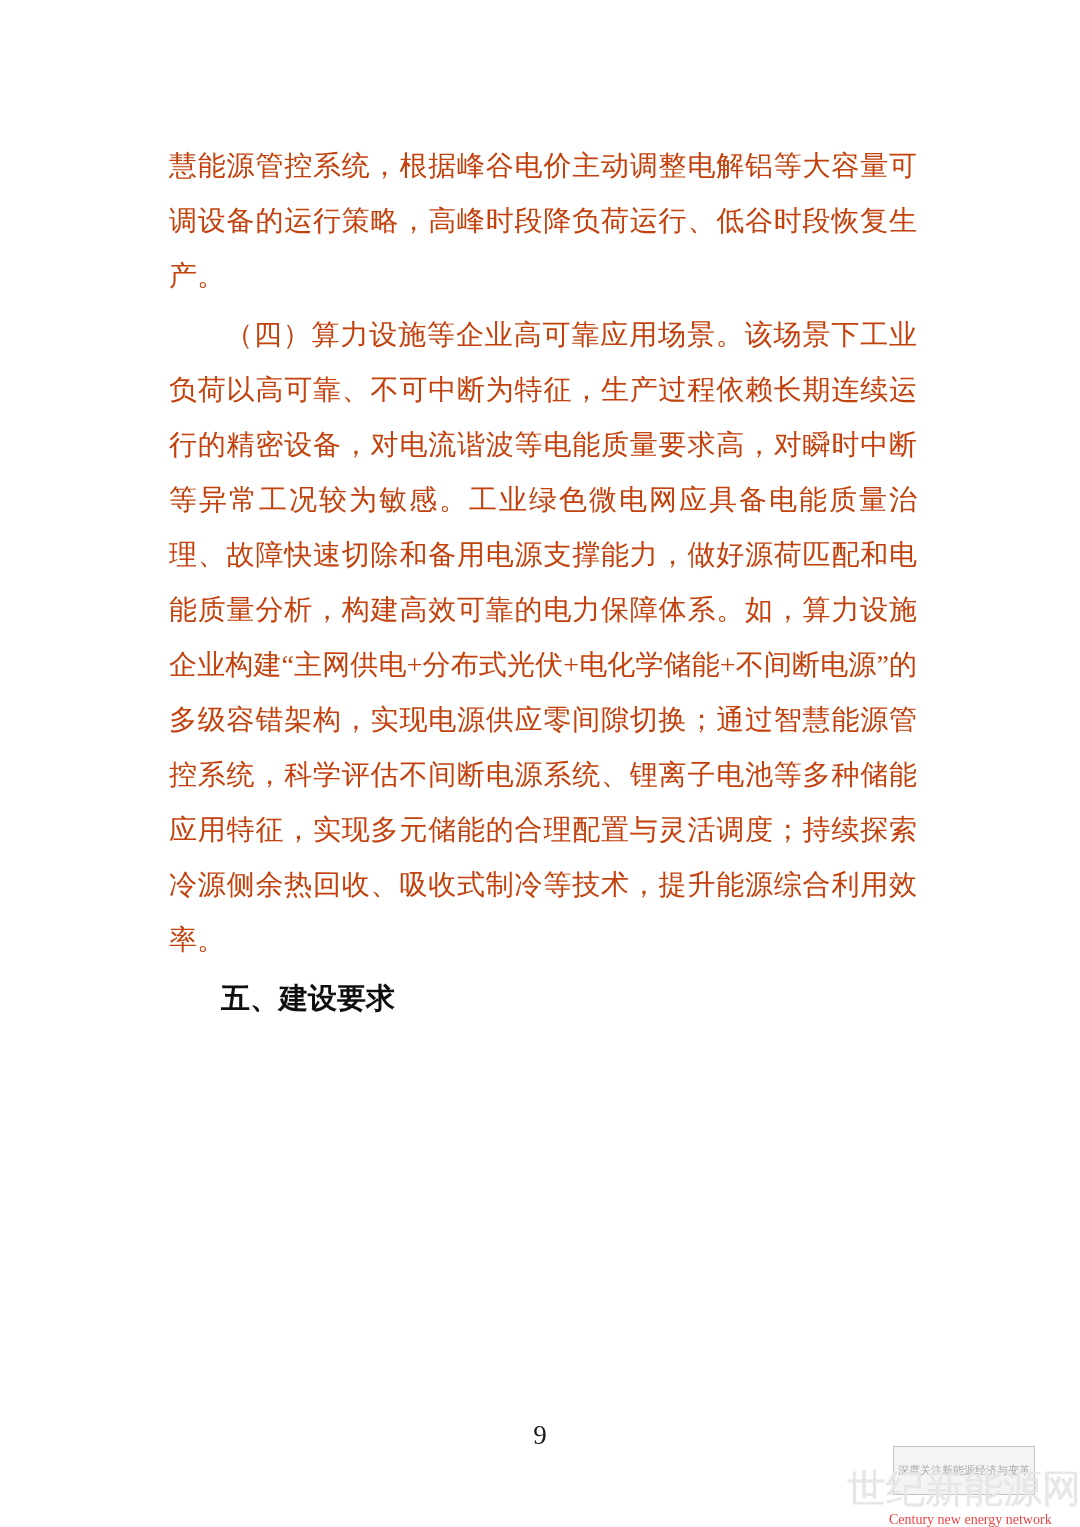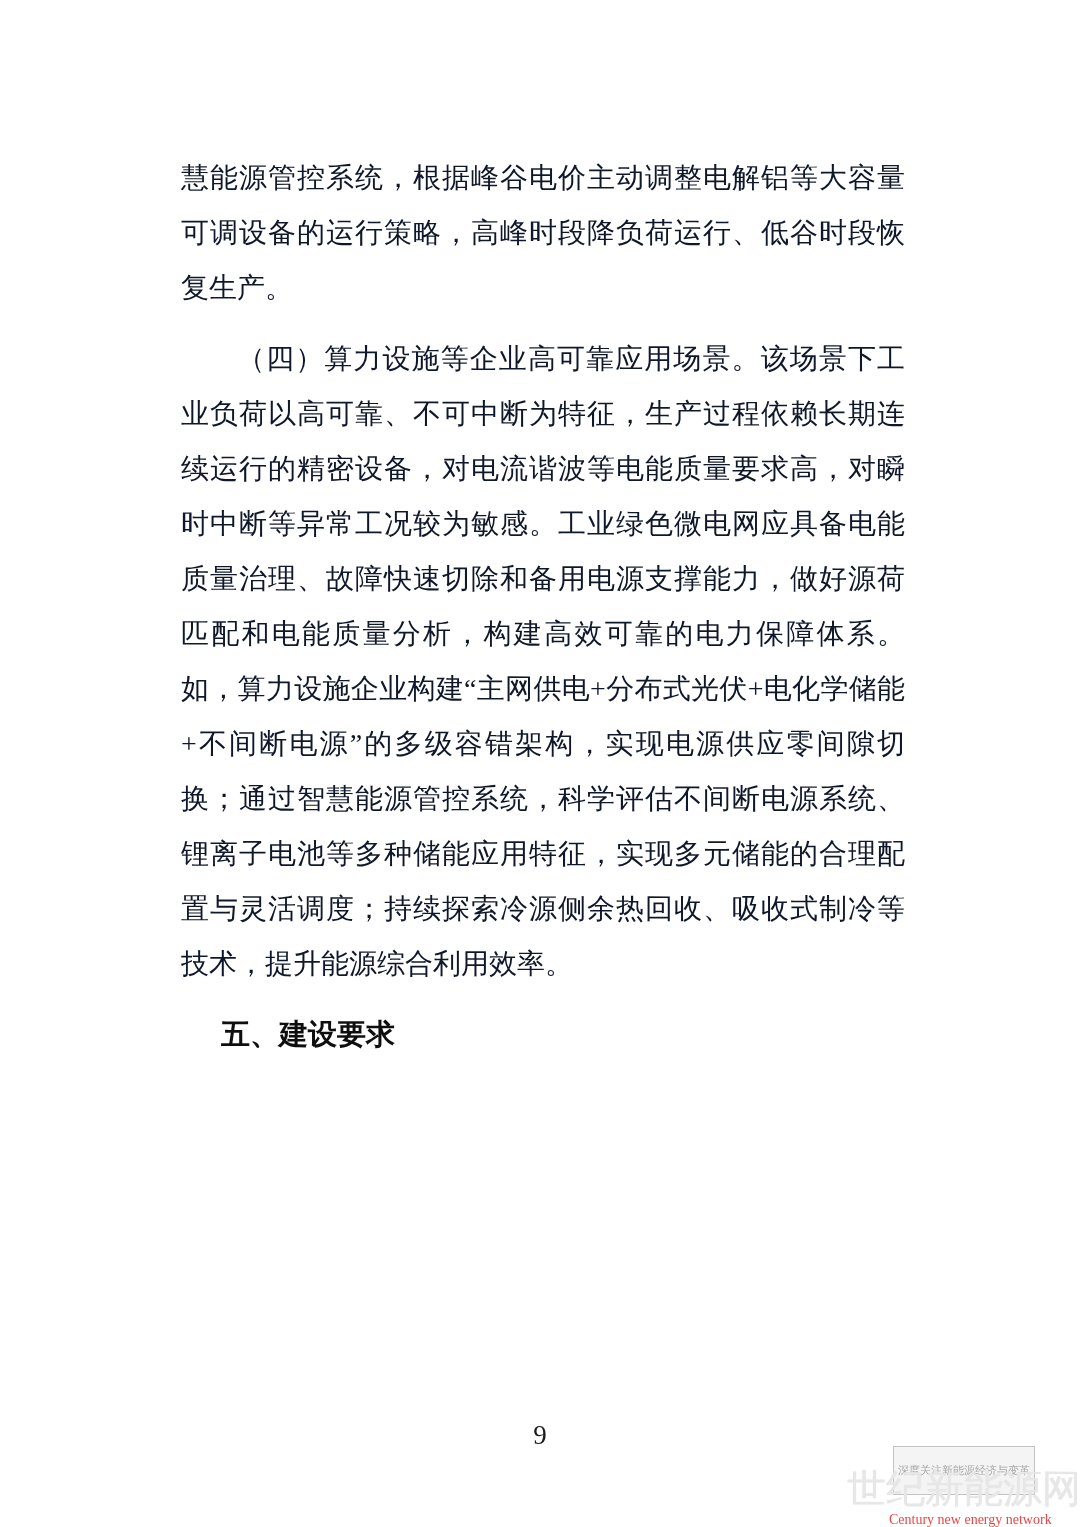--- a/index.html
+++ b/index.html
@@ -17,27 +17,27 @@
     font-family: "Liberation Serif", serif;
     color: #141414;
   }
   .content {
     position: absolute;
     left: 165px;
     top: 134px;
     width: 756px;
   }
   .body-text {
-    margin: 16px;
+    margin: 4px;
     font-size: 28px;
     line-height: 55px;
     text-align: justify;
     text-justify: inter-character;
     text-indent: 56px;
-    color: #0f172a;
+    color: #c2410c;
     letter-spacing: 0;
   }
   .body-text.no-indent {
     text-indent: 0;
   }
   .lead {
     font-weight: normal;
   }
   .section-heading {
     margin: 0;

